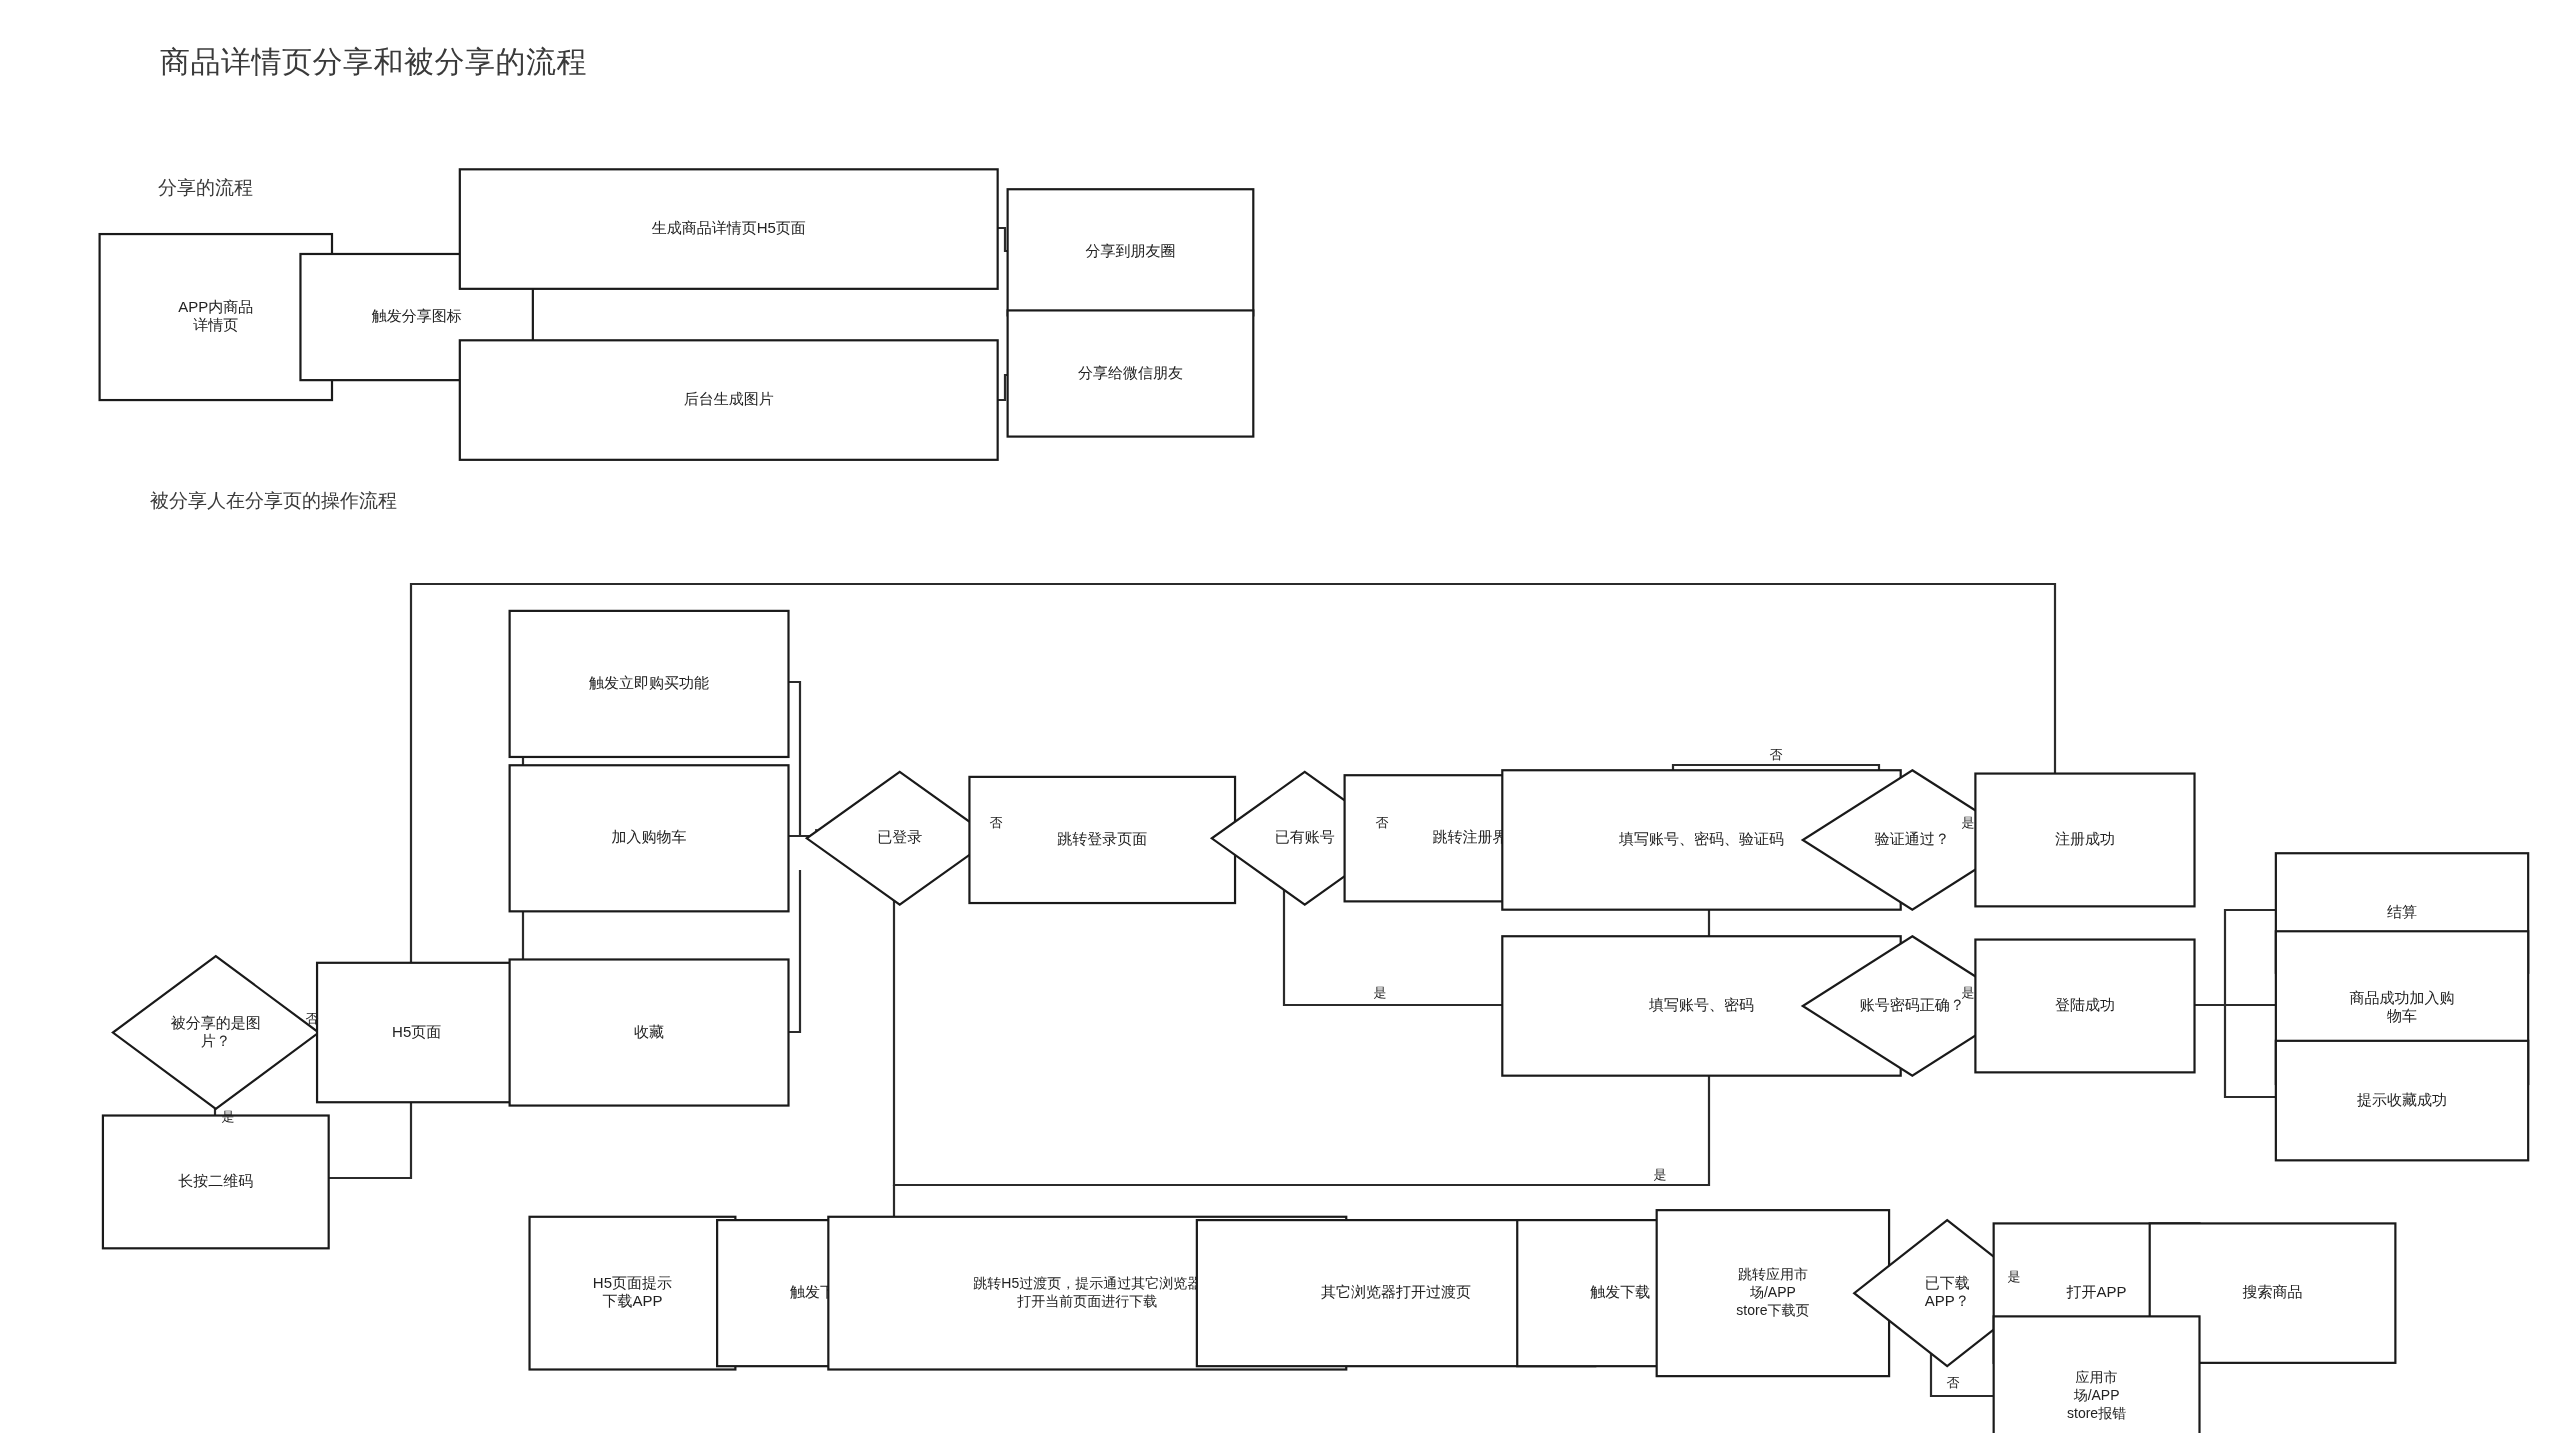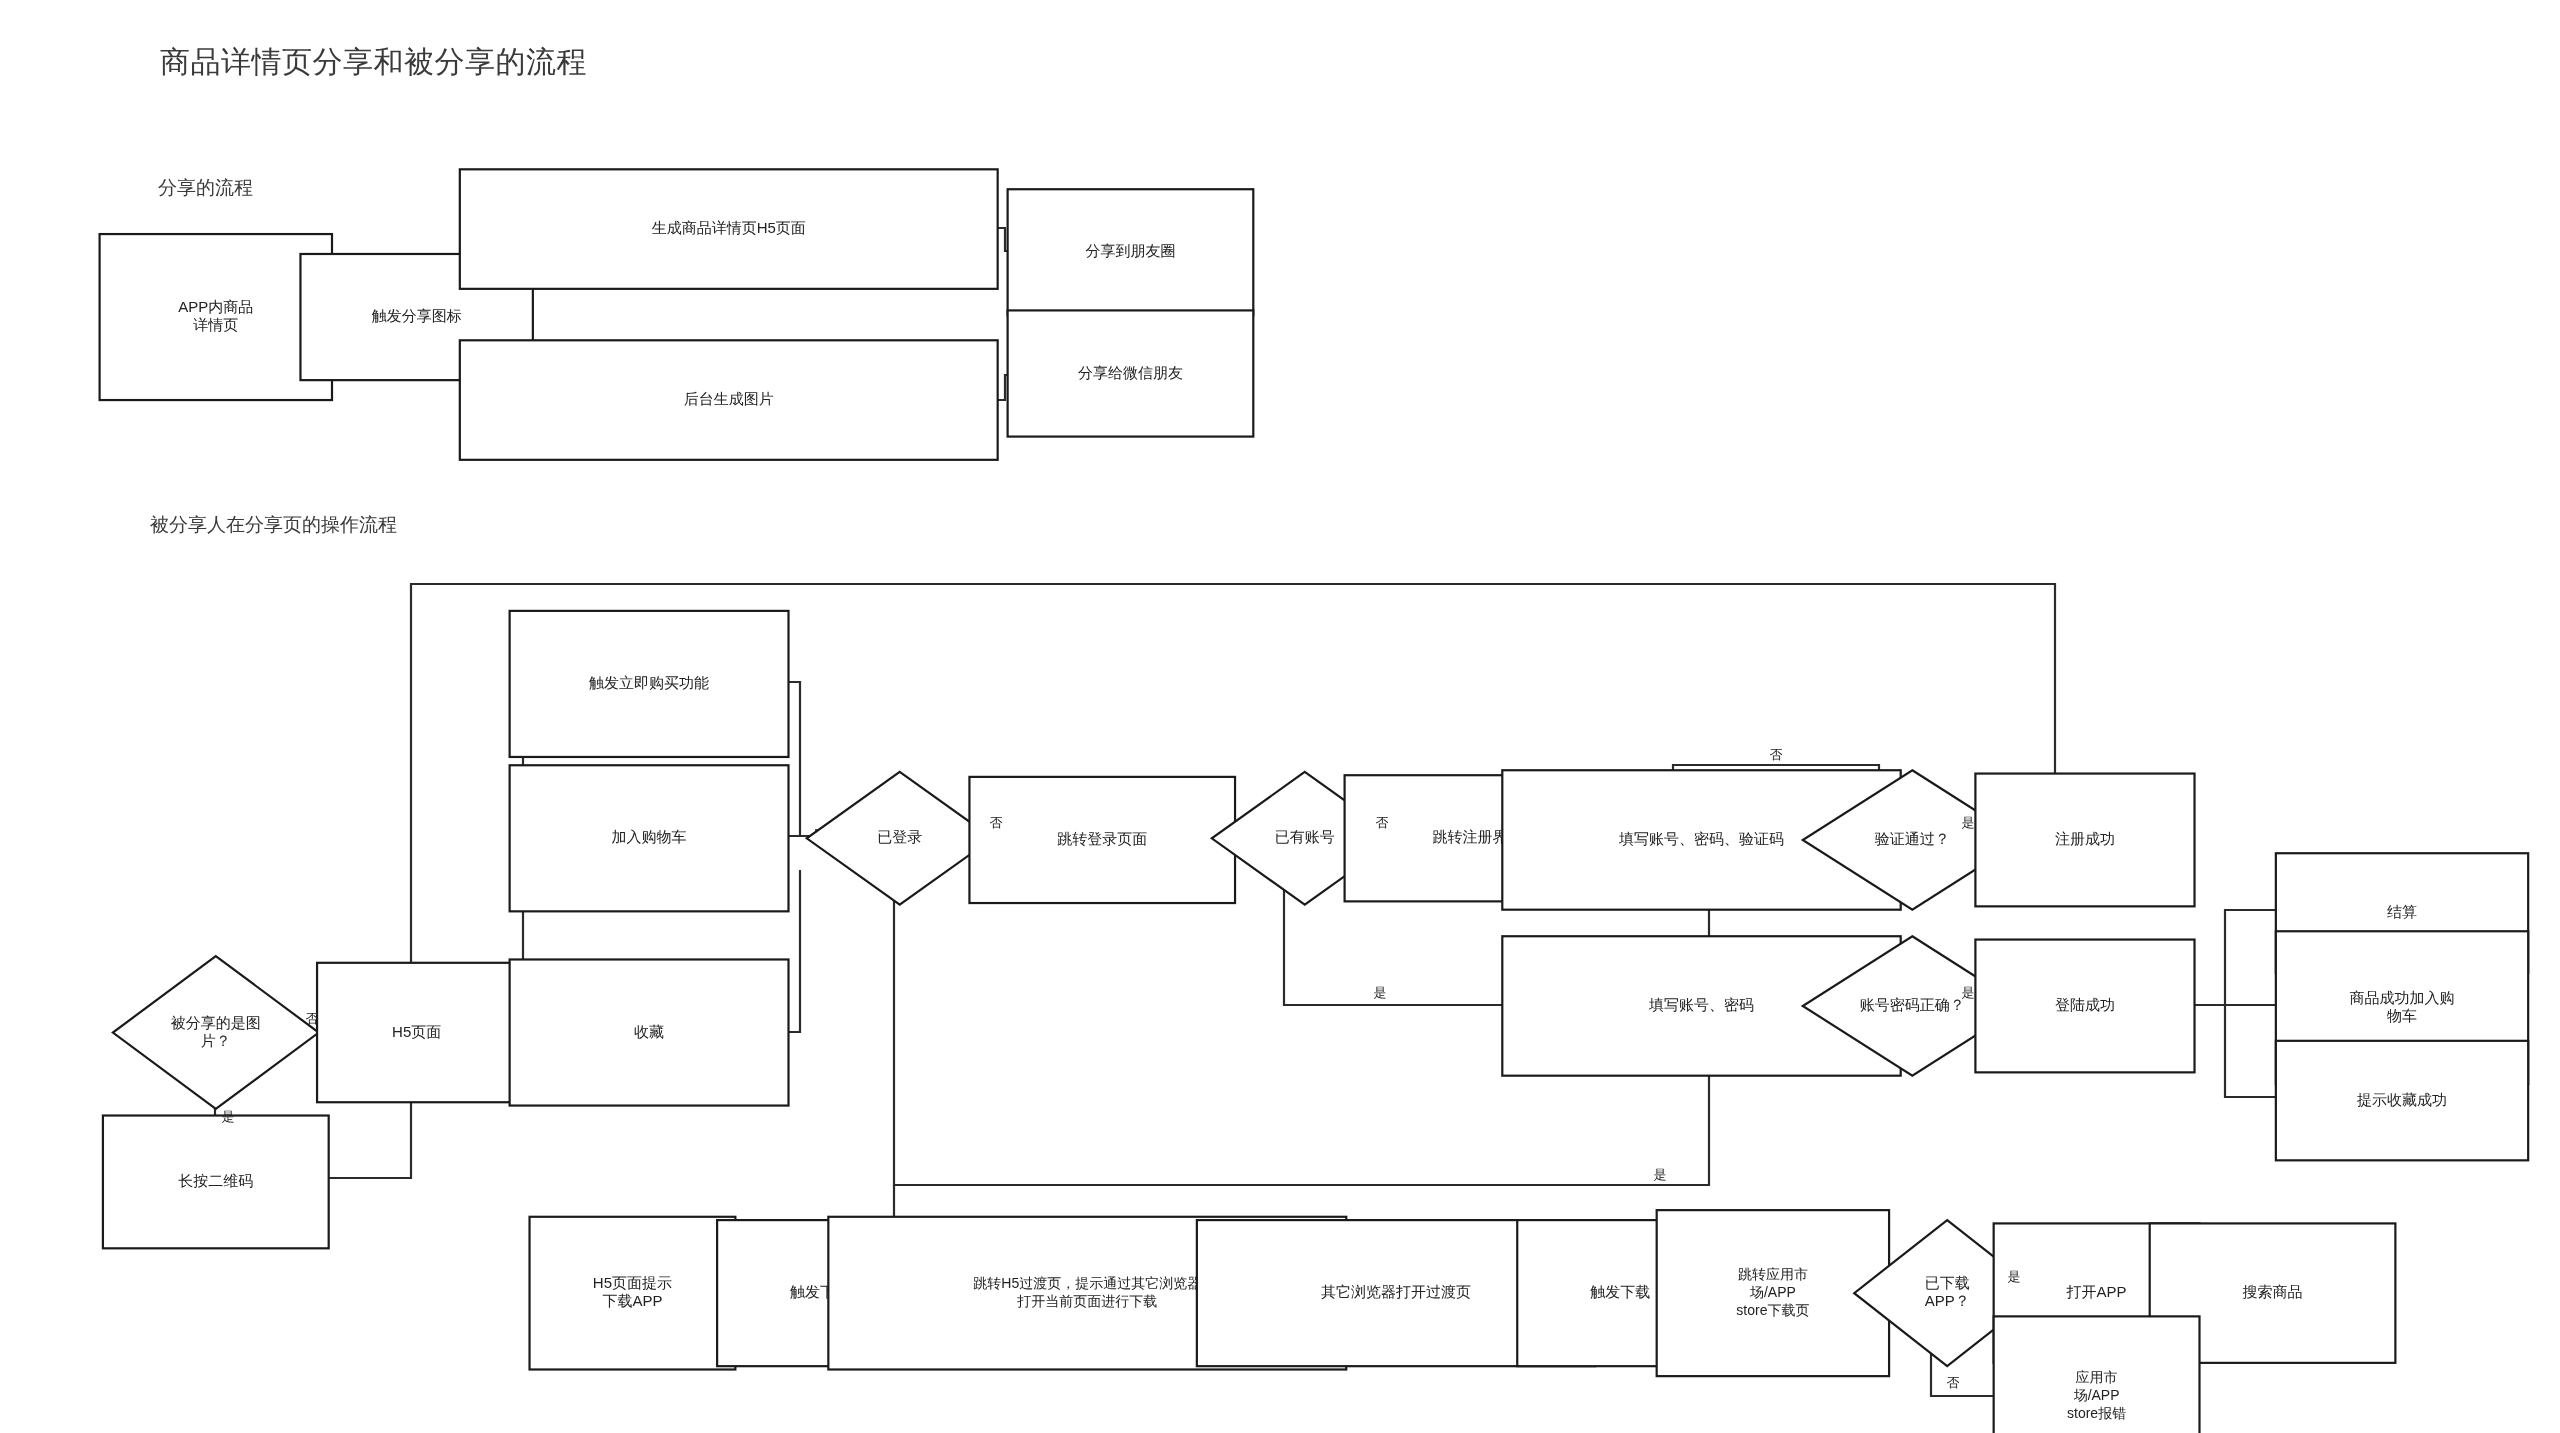--- a/index.html
+++ b/index.html
@@ -28,21 +28,21 @@
     letter-spacing: 0.5px;
     white-space: nowrap;
   }
   .section-label {
     position: absolute;
     font-size: 19px;
     color: #3a3a3a;
     white-space: nowrap;
   }
   #section-label-1 { left: 158px; top: 132px; margin-top: 43px; }
-  #section-label-2 { left: 150px; top: 512px; }
+  #section-label-2 { left: 150px; top: 488px; }
 
   svg#flow {
     position: absolute;
     left: 0;
     top: 0;
     width: 2560px;
     height: 1433px;
   }
   .nodebox {
     fill: #ffffff;

